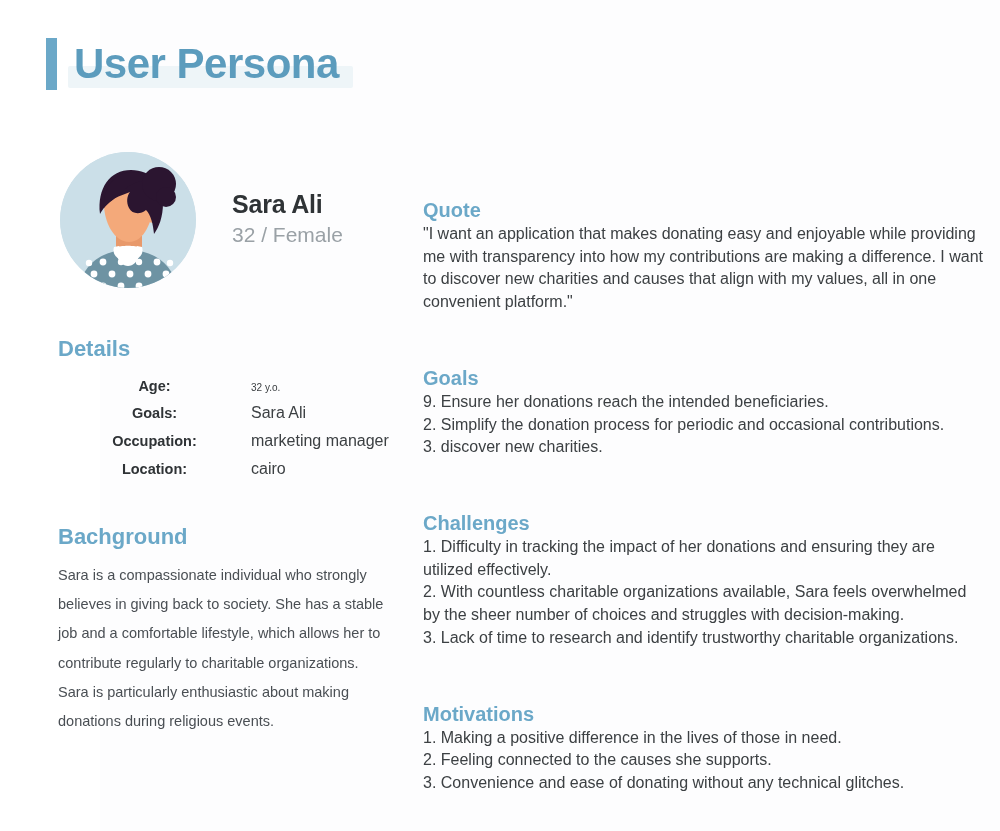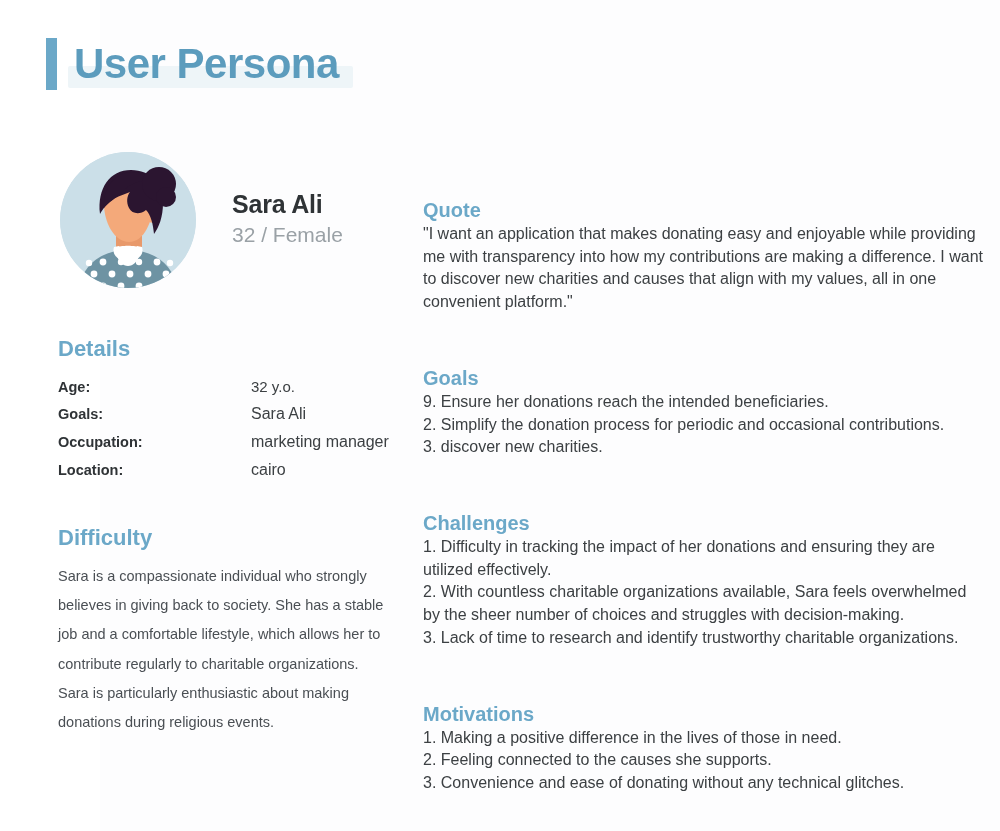--- a/index.html
+++ b/index.html
@@ -142,26 +142,27 @@
   }
   .details-table td {
     padding: 0 0 10px 0;
     vertical-align: baseline;
   }
   .det-label {
     font-size: 14.5px;
     font-weight: bold;
     color: #2f3336;
     width: 193px;
+    text-align: center;
   }
   .det-value {
     font-size: 15px;
     color: #3c4043;
   }
-  .det-value.small { font-size: 15px; }
+  .det-value.small { font-size: 10px; }
   .det-value.big { font-size: 16px; }
 
   
   .bg-sec { margin-top: 36px; }
   .bg-text {
     margin-top: 10px;
     font-size: 14.5px;
     color: #4a4f54;
     line-height: 2.02;
     width: 330px;
@@ -264,21 +265,21 @@
           </tr>
           <tr>
             <td class="det-label">Location:</td>
             <td class="det-value big">cairo</td>
           </tr>
         </tbody>
       </table>
     </div>
 
     <div class="bg-sec">
-      <div class="sec-head large">Difficulty</div>
+      <div class="sec-head large">Bachground</div>
       <div class="bg-text">Sara is a compassionate individual who strongly believes in giving back to society. She has a stable job and a comfortable lifestyle, which allows her to contribute regularly to charitable organizations. Sara is particularly enthusiastic about making donations during religious events.</div>
     </div>
   </div>
 
   <div class="col-right">
 
     <div class="r-sec">
       <div class="sec-head">Quote</div>
       <div class="r-body">"I want an application that makes donating easy and enjoyable while providing me with transparency into how my contributions are making a difference. I want to discover new charities and causes that align with my values, all in one convenient platform."</div>
     </div>

